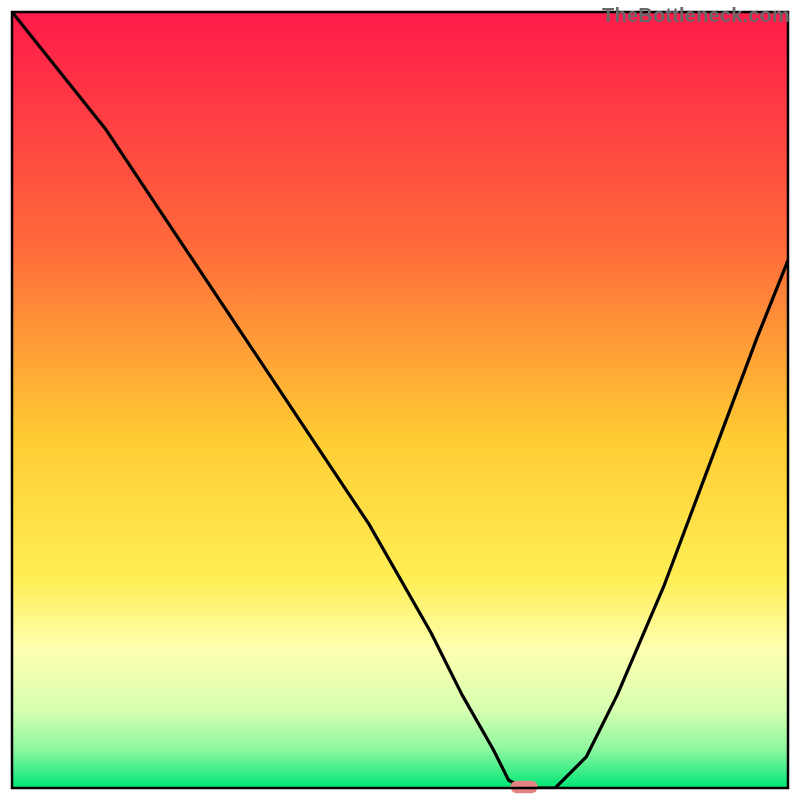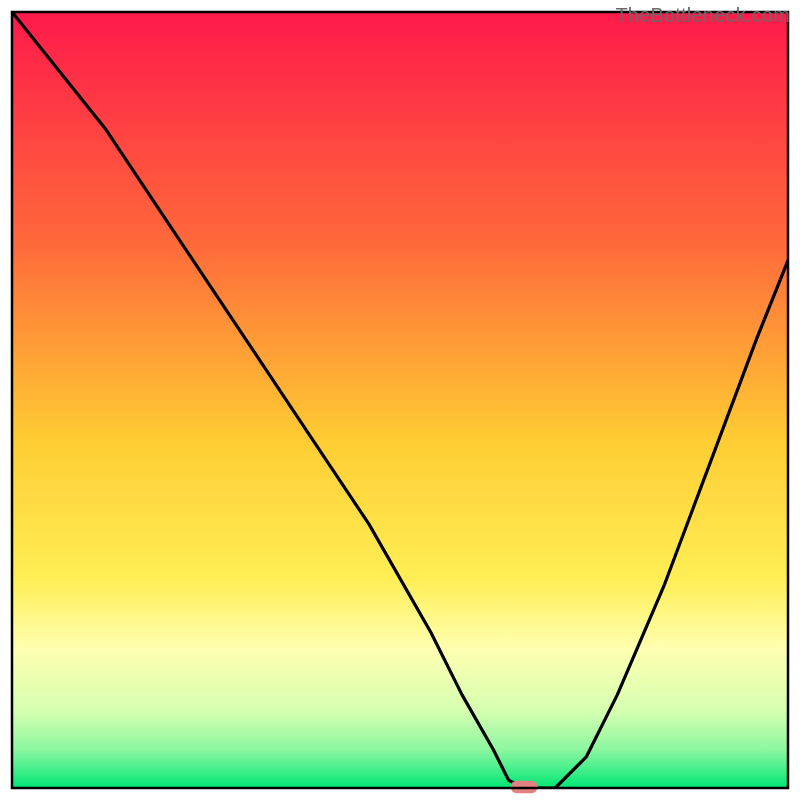--- a/index.html
+++ b/index.html
@@ -17,21 +17,21 @@
     height: 800px;
   }
   svg {
     display: block;
   }
   .watermark {
     position: absolute;
     top: 4px;
     right: 10px;
     font-size: 20px;
-    font-weight: 400;
+    font-weight: 700;
     color: #696969;
     letter-spacing: 0.2px;
   }
 </style>
 </head>
 <body>
 
 <div class="chart-container">
   <svg id="chart-svg" width="800" height="800" viewBox="0 0 800 800">
     <defs>

